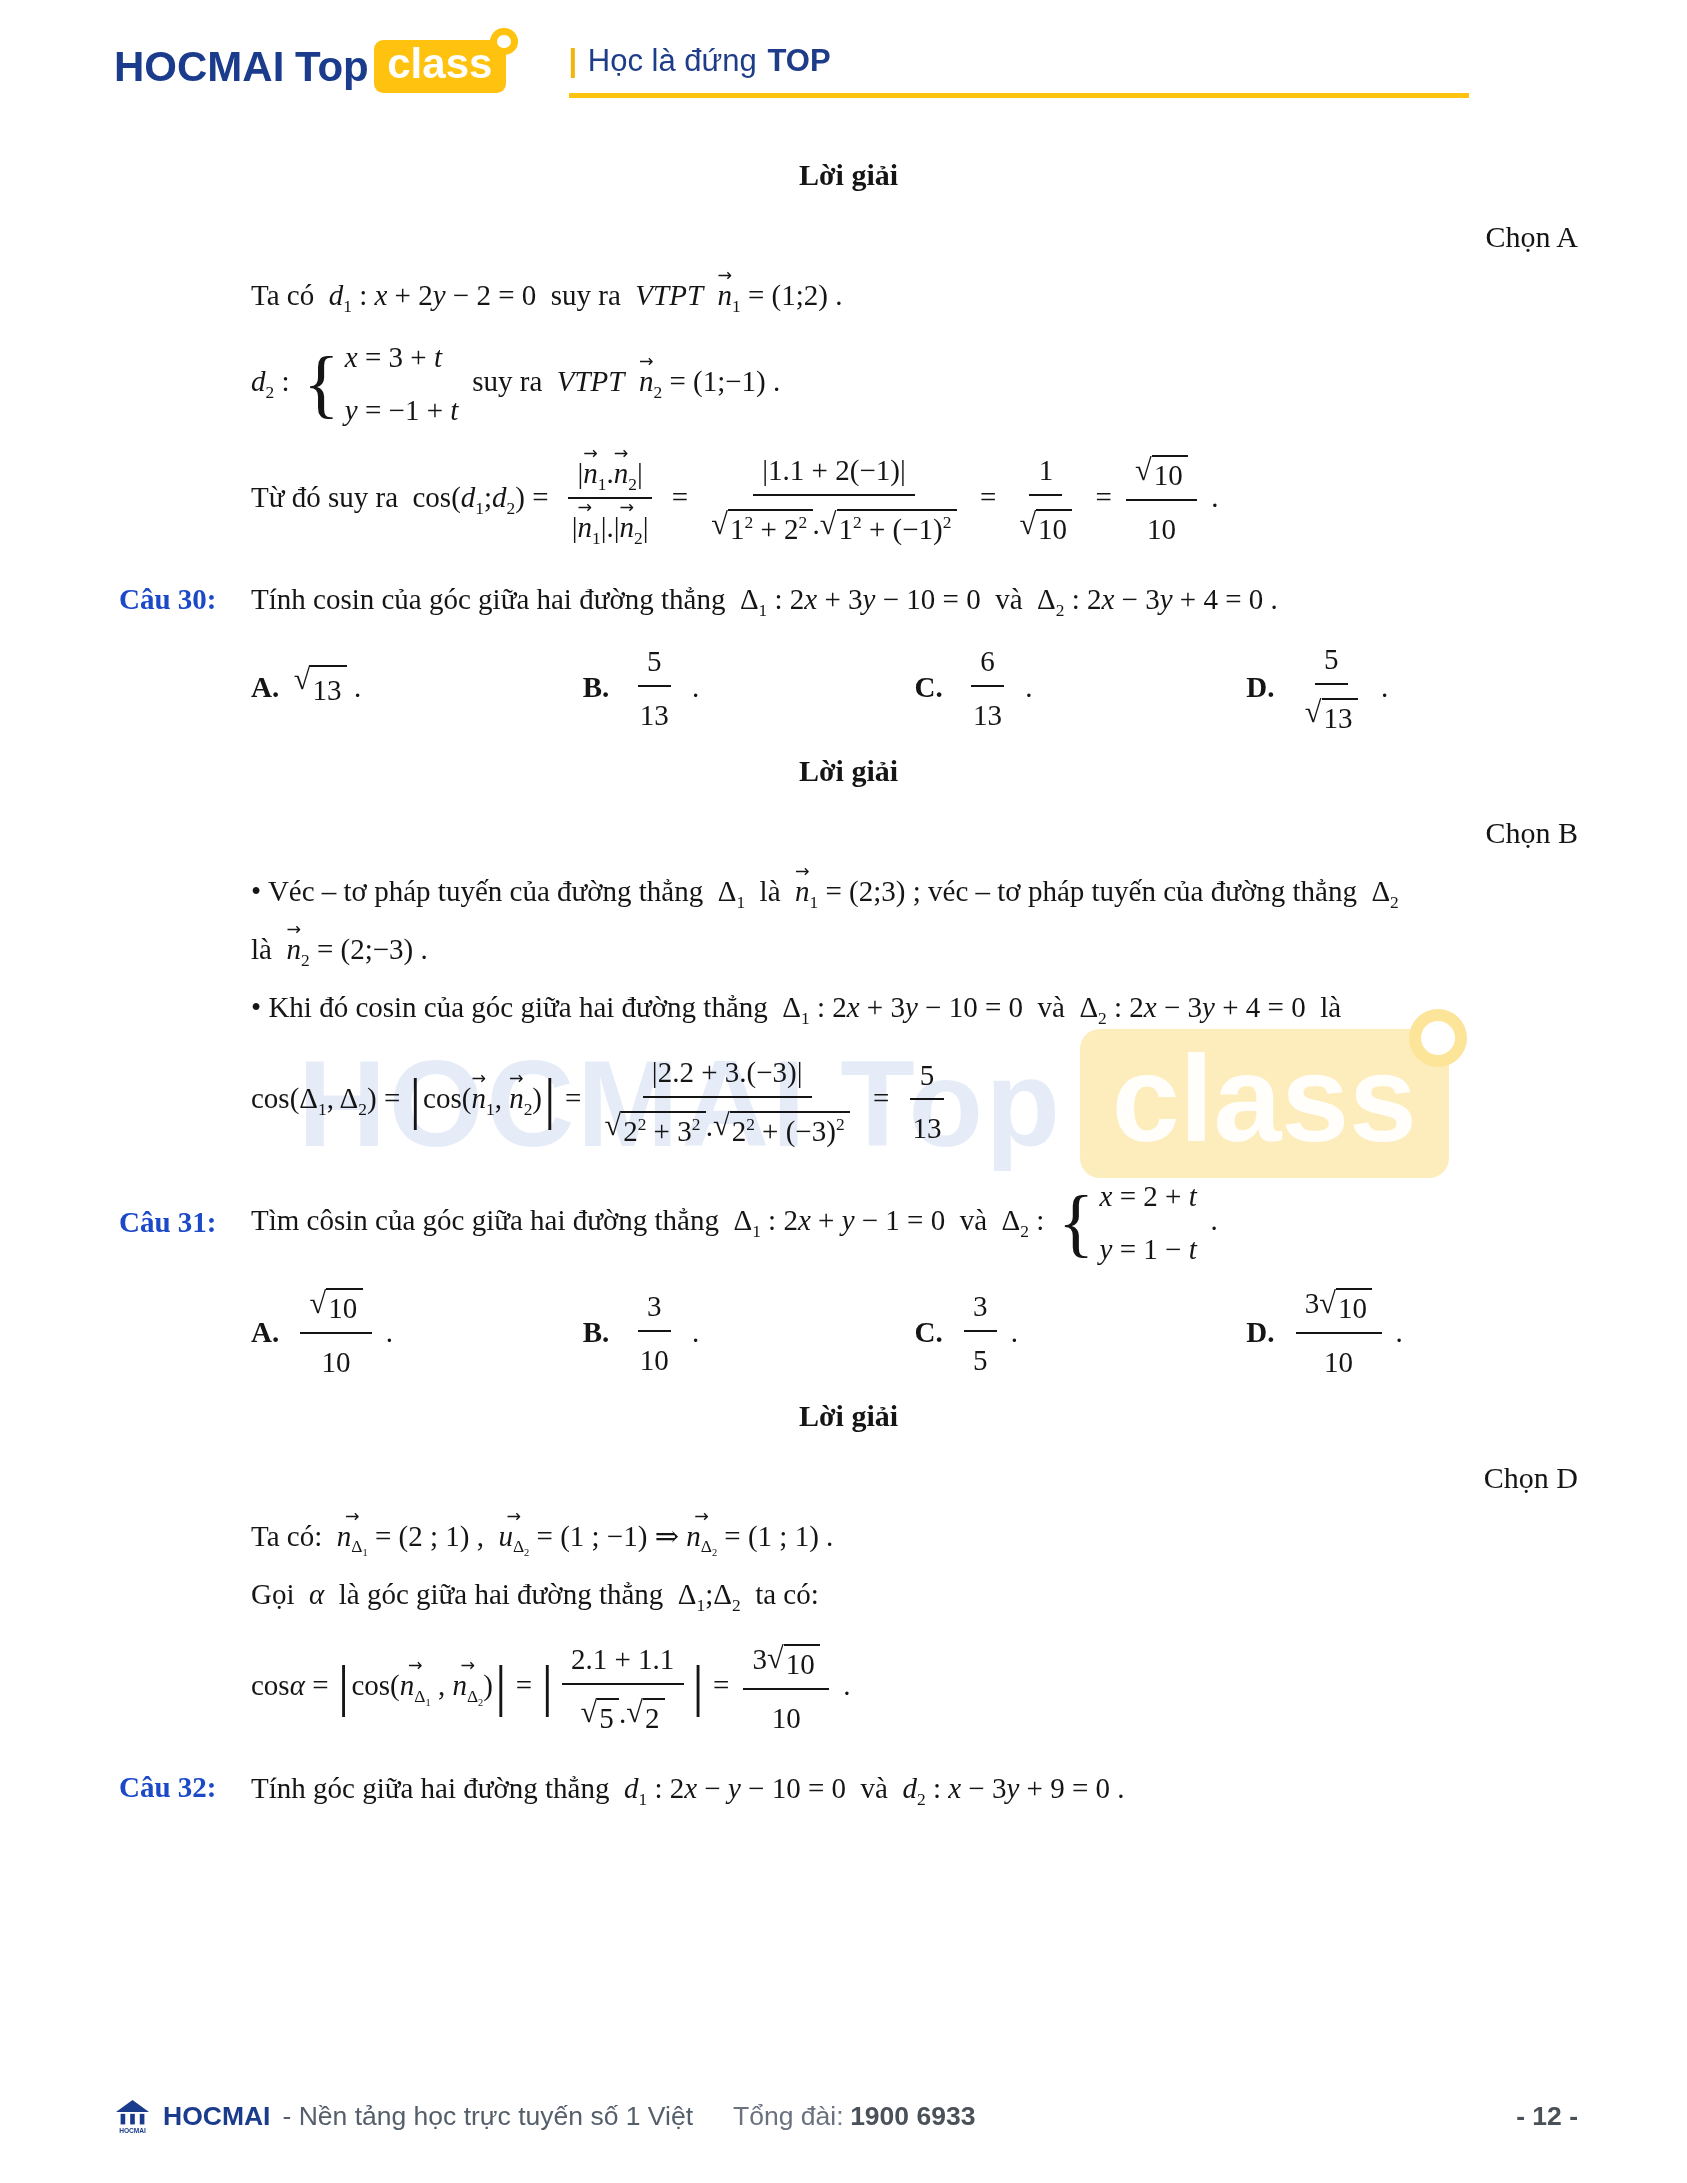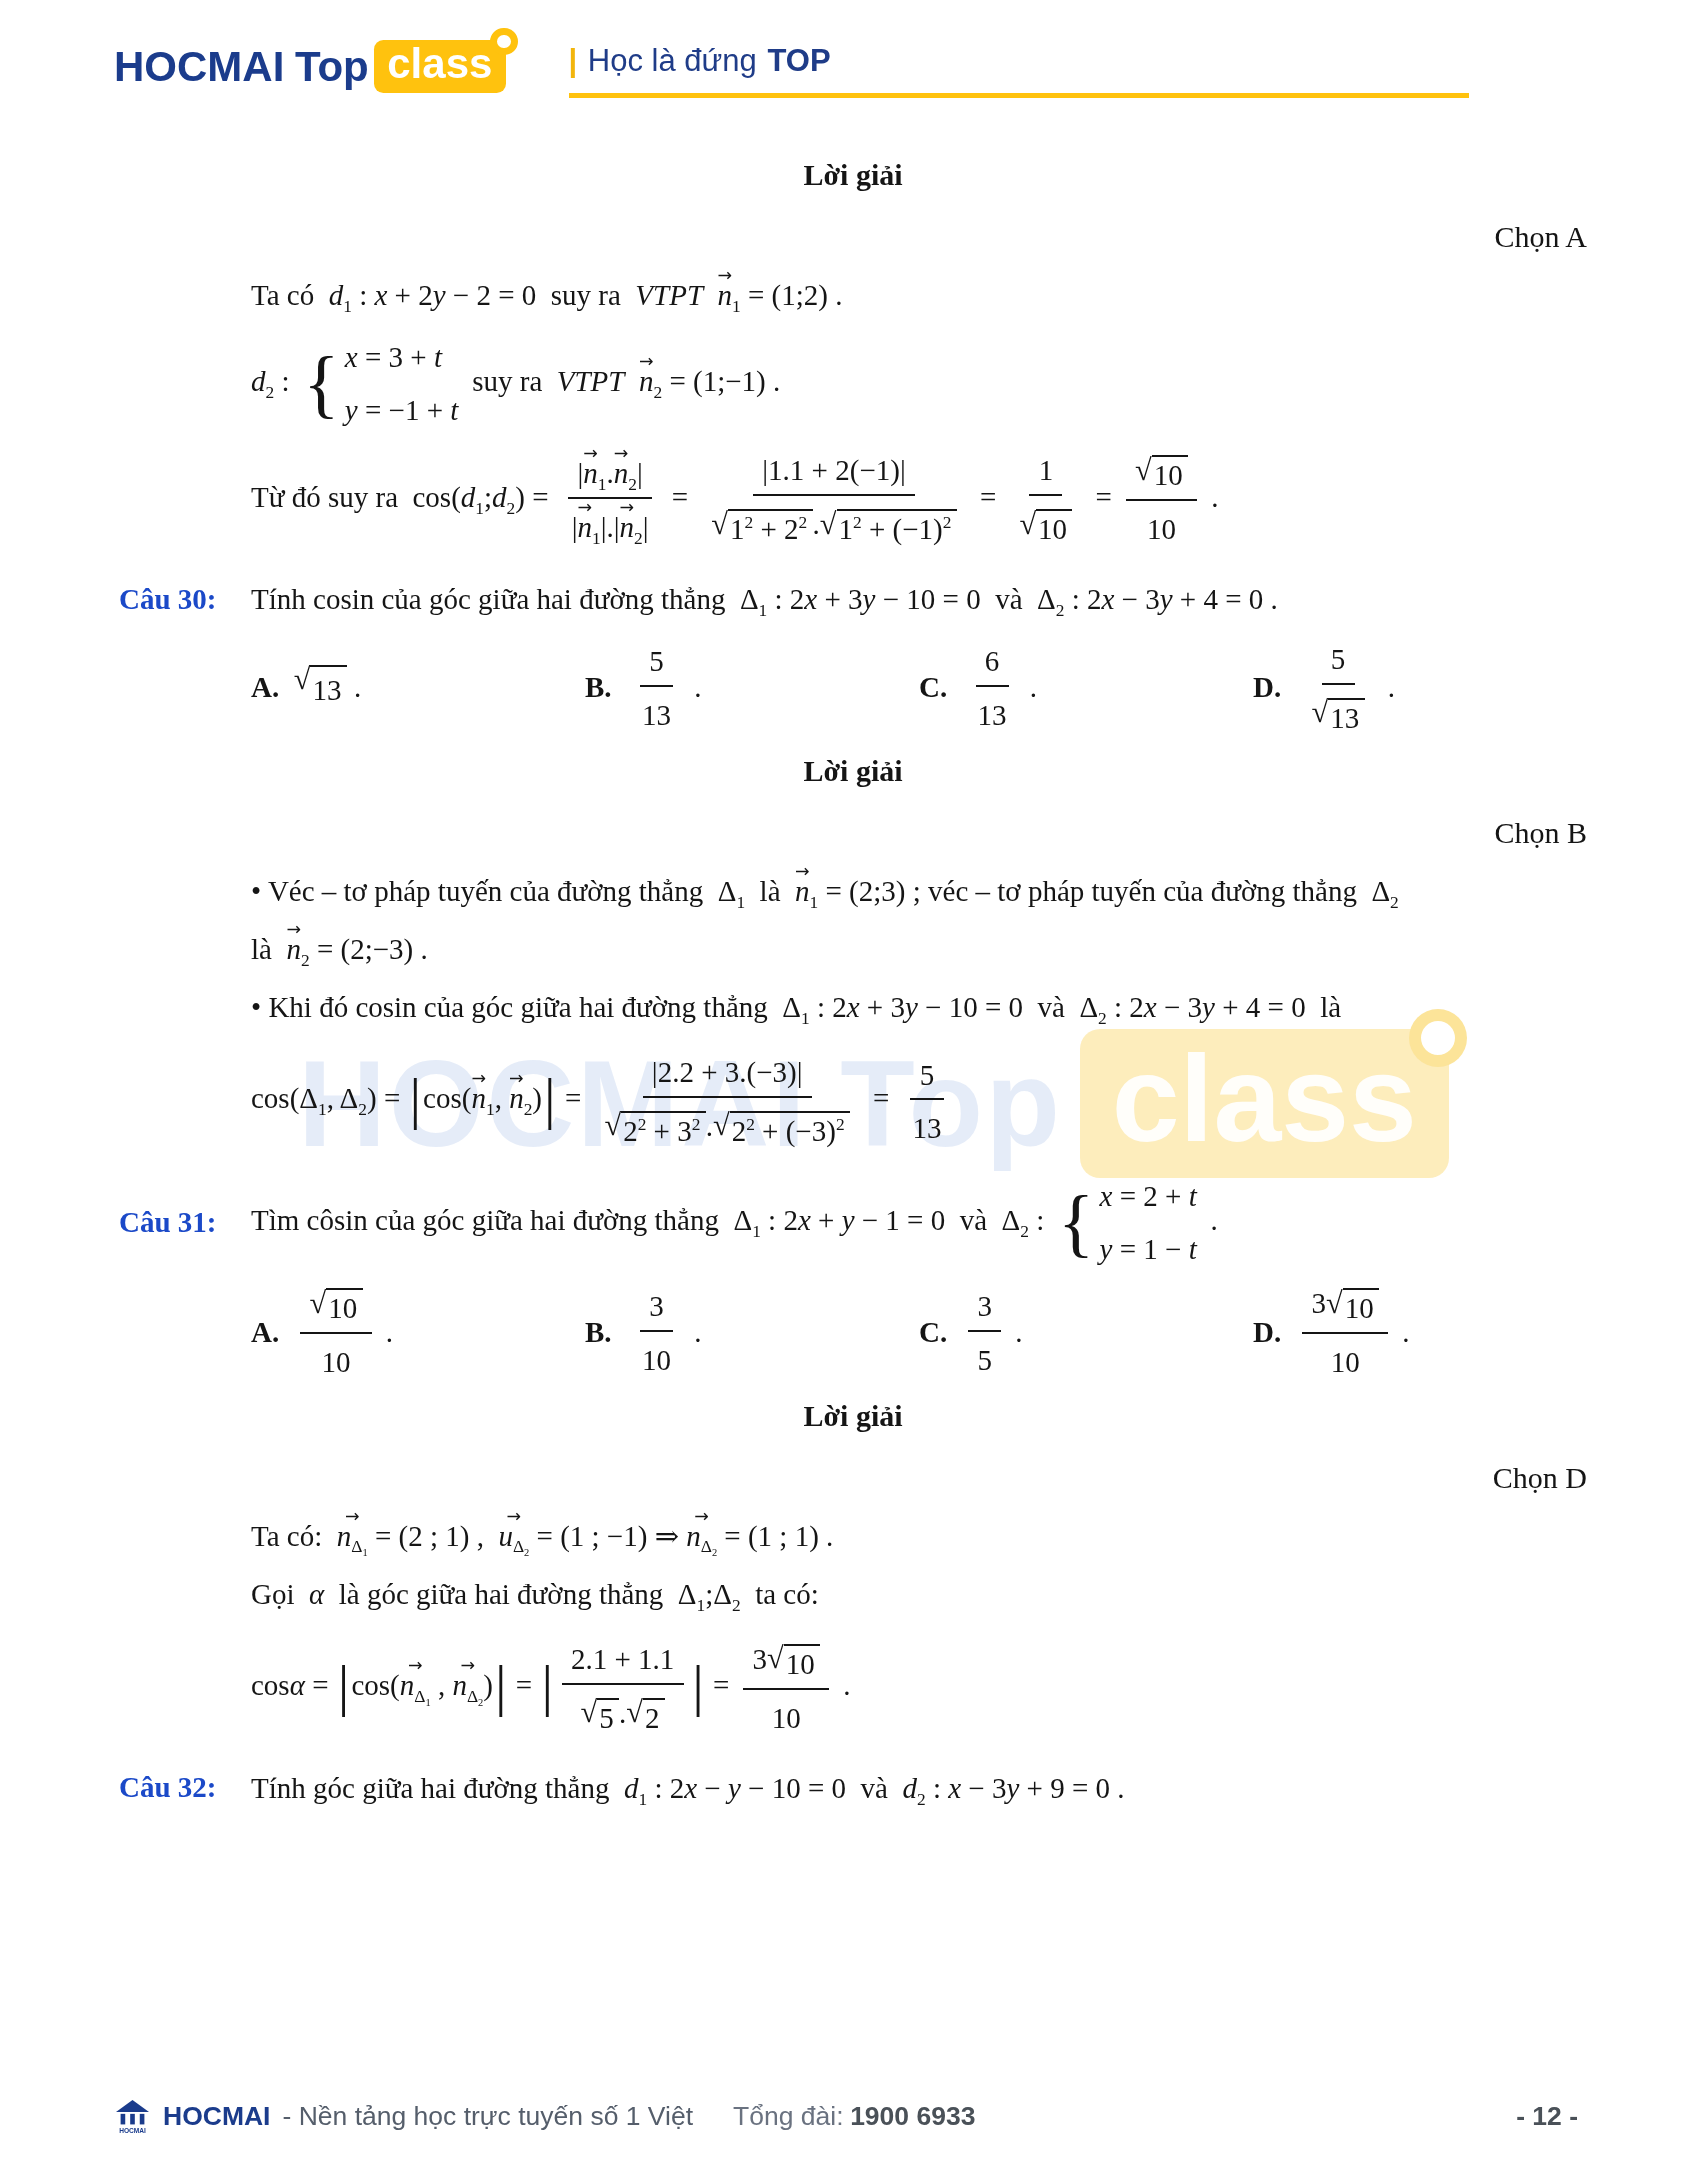--- a/index.html
+++ b/index.html
@@ -24,21 +24,21 @@
   .lg-c{position:relative;margin-left:5.3px;background:#FFC20E;color:#ffffff;padding:0px 13.2px 5.3px;border-radius:9.3px;}
   .lg-c::after{content:"";position:absolute;top:-12px;right:-12px;width:13.2px;height:13.2px;
         border:7.3px solid #FFC20E;background:#ffffff;border-radius:50%;}
   .tagline{flex:1;display:flex;align-items:baseline;gap:10.6px;margin-top:2.6px;
         font-family:"Liberation Sans","DejaVu Sans",sans-serif;font-size:31px;color:#1F3C88;
         padding-bottom:14.6px;border-bottom:5.3px solid #FFC20E;}
   .tg-bar{color:#F2B50C;font-weight:bold;}
   .tg-strong{font-weight:bold;}
 
   
-  .content{position:absolute;top:144px;left:119px;right:100px;z-index:1;font-size:29px;line-height:1.5;}
+  .content{position:absolute;top:144px;left:119px;right:109px;z-index:1;font-size:29px;line-height:1.5;}
   .center-head{text-align:center;font-weight:bold;font-size:30px;margin:8px 0 6.6px;}
   .chon{font-weight:normal;font-size:30px;margin:17px 0 6.6px 132px;text-align:right;}
   .para{margin:14.6px 0 14.6px 132px;}
   .eq{margin:24px 0 24px 132px;line-height:1.25;}
   .qrow{display:flex;align-items:center;margin:30px 0 6.6px;}
   .qlabel{flex:0 0 132px;color:#1B49C8;font-weight:bold;}
   .qtext{flex:1;line-height:1.35;}
   .opts{display:flex;align-items:center;margin:18.5px 0 12px 132px;}
   .opt{flex:1;display:flex;align-items:center;}
   .nowrap, .nowrap span{white-space:pre;}

